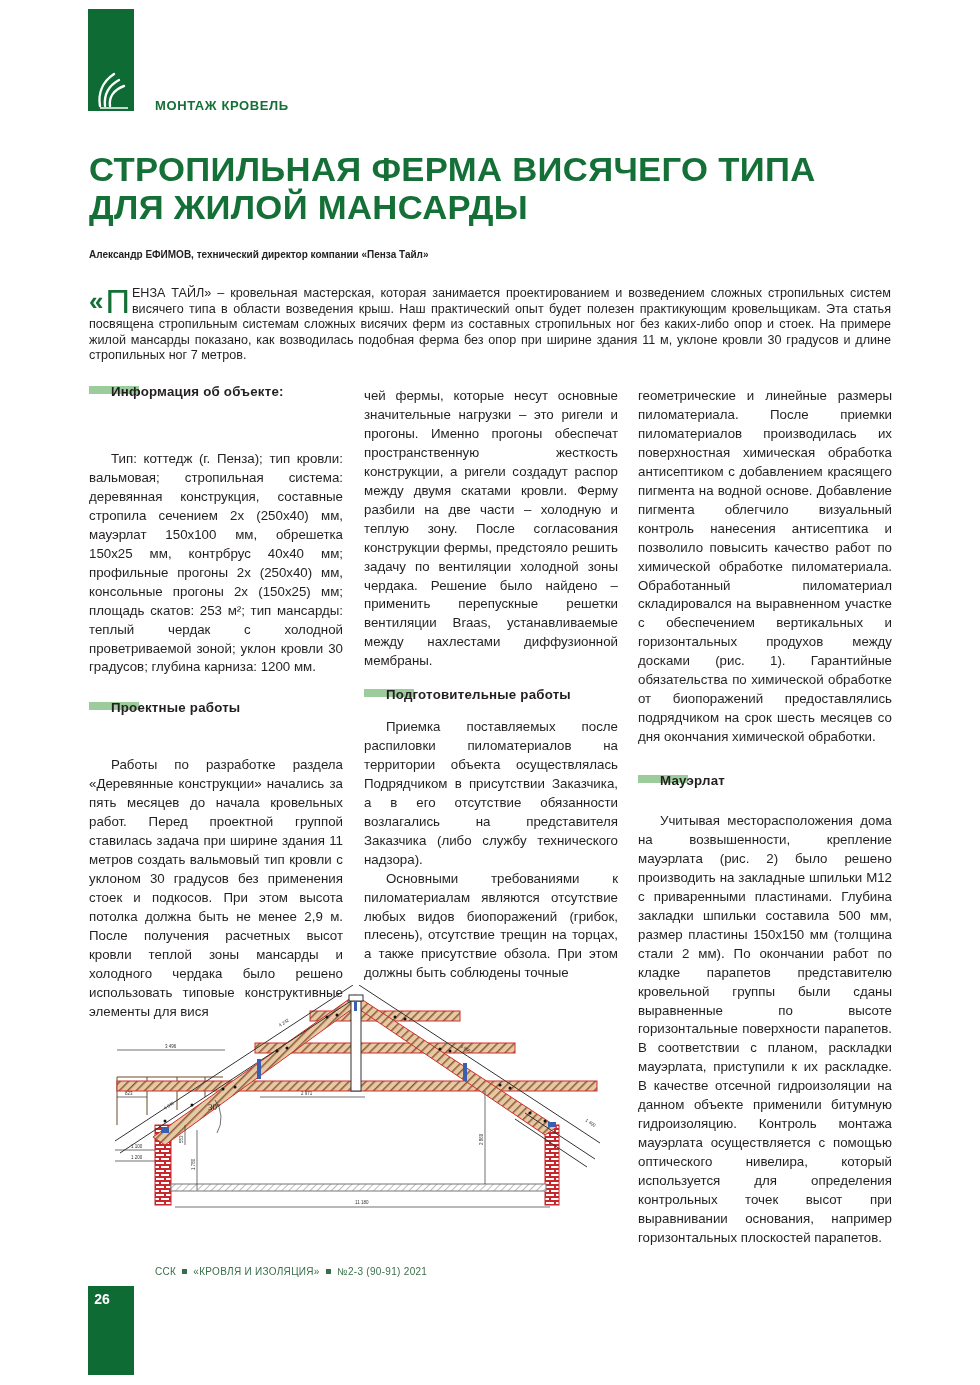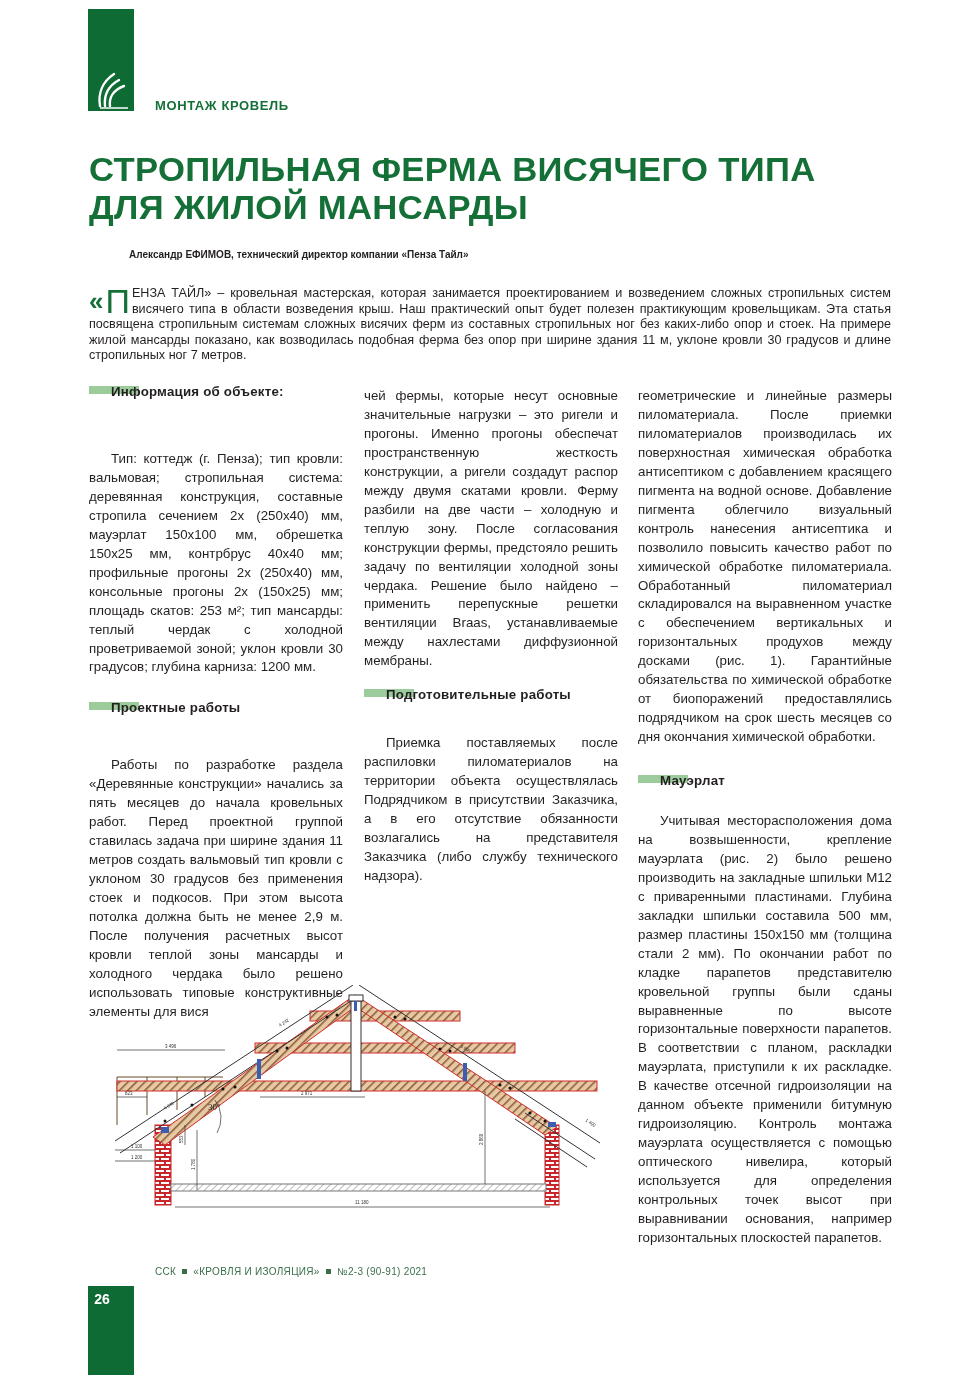--- a/index.html
+++ b/index.html
@@ -6,21 +6,21 @@
   html, body { width: 980px; height: 1385px; background: #ffffff; overflow: hidden; }
   body { position: relative; font-family: "Liberation Sans", sans-serif; color: #231f20; }
 
   .logo-block { position: absolute; left: 88px; top: 9px; width: 46px; height: 102px; background: #0d6b33; }
   .logo-block svg { position: absolute; left: 4px; top: 55px; }
 
   .rubric { position: absolute; left: 155px; top: 98px; font-family: "Liberation Sans", sans-serif; font-weight: bold; font-size: 13px; letter-spacing: 0.6px; color: #157038; }
 
   .title { position: absolute; left: 89px; top: 150px; width: 820px; font-family: "Liberation Sans", sans-serif; font-weight: bold; font-size: 34px; line-height: 38px; color: #157038; letter-spacing: 0.3px; transform: scaleX(1.02); transform-origin: left top; }
 
-  .byline { position: absolute; left: 89px; top: 249px; font-family: "Liberation Sans Narrow", "Liberation Sans", sans-serif; font-size: 10px; font-weight: bold; color: #231f20; margin-left: 40px; }
+  .byline { position: absolute; left: 89px; top: 249px; font-family: "Liberation Sans Narrow", "Liberation Sans", sans-serif; font-size: 10px; font-weight: bold; color: #231f20; }
 
   .lead { position: absolute; left: 89px; top: 286px; width: 802px; font-size: 12.6px; line-height: 15.6px; text-align: justify; color: #231f20; }
   .lead .quote { float: left; font-size: 26px; line-height: 26px; color: #157038; margin-right: 2px; margin-top: 2px; font-weight: bold; }
   .lead .dropcap { float: left; font-size: 34px; line-height: 30px; color: #157038; margin-right: 2px; margin-top: 0px; font-weight: normal; }
 
   .col { position: absolute; width: 254px; font-size: 13.3px; line-height: 18.95px; text-align: justify; color: #231f20; }
   .col p { text-indent: 22px; }
   .col p.noindent { text-indent: 0; }
   .col1 { left: 89px; top: 386px; }
   .col2 { left: 364px; top: 387px; }
@@ -76,25 +76,26 @@
   <div class="heading" style="">
     <div class="bar"></div>
     <div class="label">Проектные работы</div>
   </div>
   <p id="design-p" style="height:265px; overflow:hidden;">Работы по разработке раздела «Деревянные конструкции» начались за пять месяцев до начала кровельных работ. Перед проектной группой ставилась задача при ширине здания 11 метров создать вальмовый тип кровли с уклоном 30 градусов без применения стоек и подкосов. При этом высота потолка должна быть не менее 2,9  м. После получения расчетных высот кровли теплой зоны мансарды и холодного чердака было решено использовать типовые конструктивные элементы для вися</p>
 </div>
 
 <div class="col col2">
   <p class="noindent" id="design-p-cont" style="height:284px; overflow:hidden;">чей фермы, которые несут основные значительные нагрузки – это ригели и прогоны. Именно прогоны обеспечат пространственную жесткость конструкции, а ригели создадут распор между двумя скатами кровли. Ферму разбили на две части – холодную и теплую зону. После согласования конструкции фермы, предстояло решить задачу по вентиляции холодной зоны чердака. Решение было найдено – применить перепускные решетки вентиляции Braas, устанавливаемые между нахлестами диффузионной мембраны.</p>
   <div style="height:18px"></div>
-  <div class="heading" style="margin-bottom:26px">
+  <div class="heading" style="margin-bottom:10px">
     <div class="bar"></div>
     <div class="label">Подготовительные работы</div>
   </div>
   <p>Приемка поставляемых после распиловки пиломатериалов на территории объекта осуществлялась Подрядчиком в присутствии Заказчика, а в его отсутствие обязанности возлагались на представителя Заказчика (либо службу технического надзора).</p>
+  <p id="prep-p2" style="height:114px; overflow:hidden;">Основными требованиями к пиломатериалам являются отсутствие любых видов биопоражений (грибок, плесень), отсутствие трещин на торцах, а также присутствие обзола. При этом должны быть соблюдены точные </p>
 </div>
 
 <div class="col col3">
   <p class="noindent" id="prep-p2-cont" style="height:360px; overflow:hidden;">геометрические и линейные размеры пиломатериала. После приемки пиломатериалов производилась их поверхностная химическая обработка антисептиком с добавлением красящего пигмента на водной основе. Добавление пигмента облегчило визуальный контроль нанесения антисептика и позволило повысить качество работ по химической обработке пиломатериала. Обработанный пиломатериал складировался на выравненном участке с обеспечением вертикальных и горизонтальных продухов между досками (рис. 1). Гарантийные обязательства по химической обработке от биопоражений предоставлялись подрядчиком на срок шесть месяцев со дня окончания химической обработки.</p>
   <div style="height:28px"></div>
   <div class="heading" style="margin-bottom:18px">
     <div class="bar"></div>
     <div class="label">Мауэрлат</div>
   </div>
   <p>Учитывая месторасположения дома на возвышенности, крепление мауэрлата (рис. 2) было решено производить на закладные шпильки М12 с приваренными пластинами. Глубина закладки шпильки составила 500  мм, размер пластины 150х150  мм (толщина стали 2  мм). По окончании работ по кладке парапетов представителю кровельной группы были сданы выравненные по высоте горизонтальные поверхности парапетов. В соответствии с планом, раскладки мауэрлата, приступили к их раскладке. В качестве отсечной гидроизоляции на данном объекте применили битумную гидроизоляцию. Контроль монтажа мауэрлата осуществляется с помощью оптического нивелира, который используется для определения контрольных точек высот при выравнивании основания, например горизонтальных плоскостей парапетов.</p>

